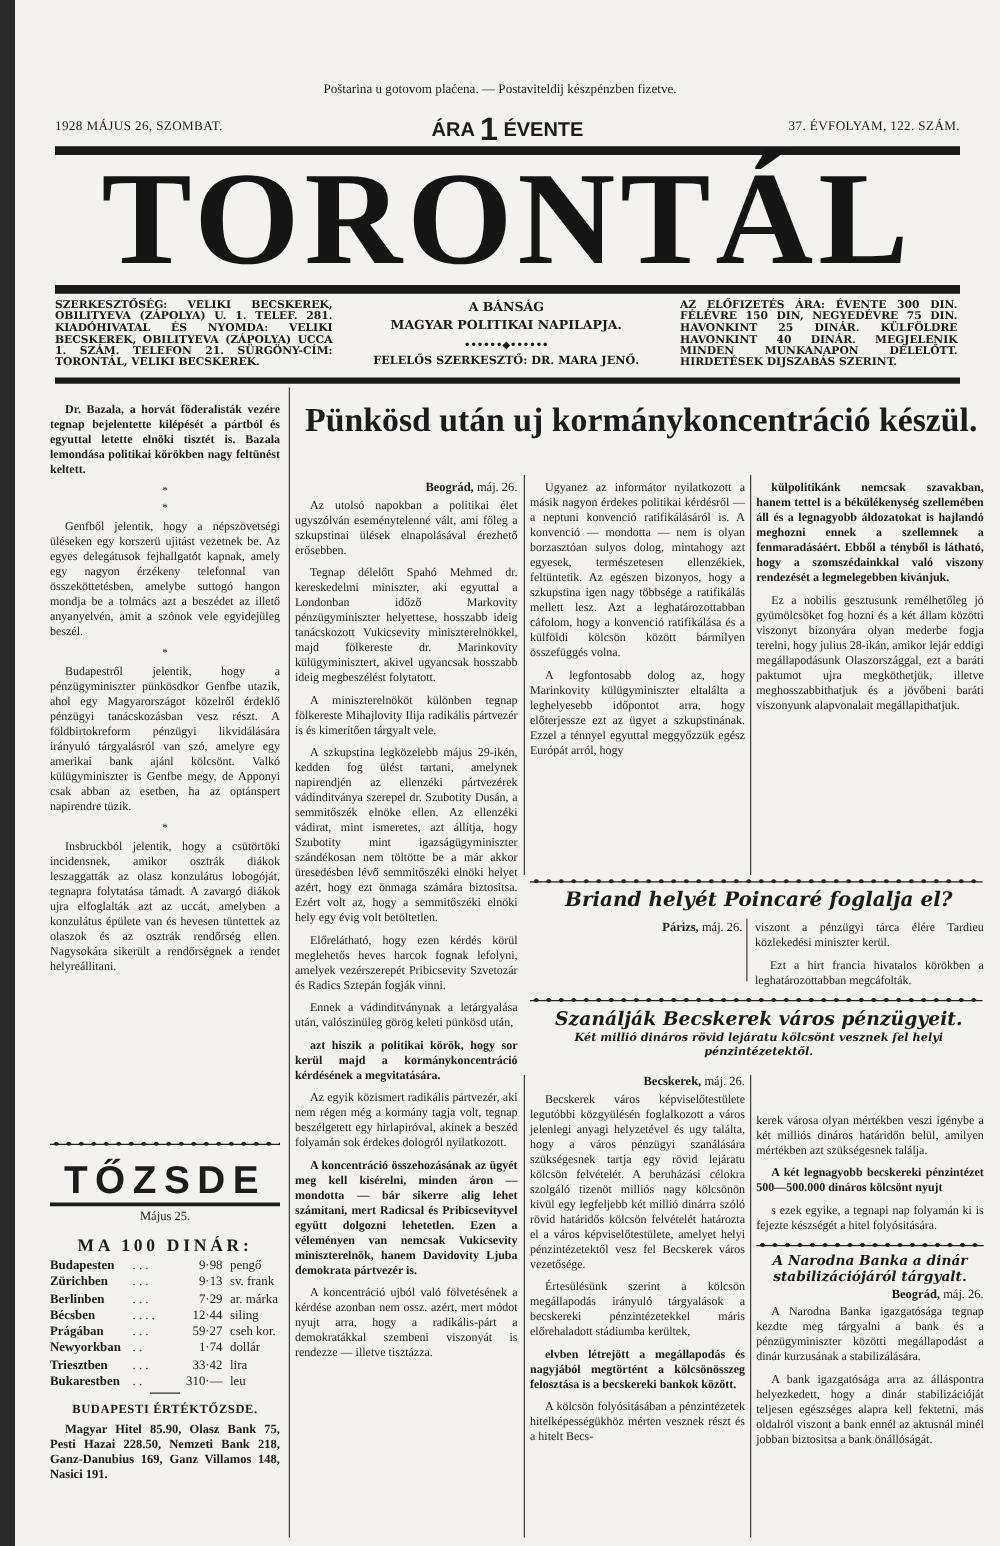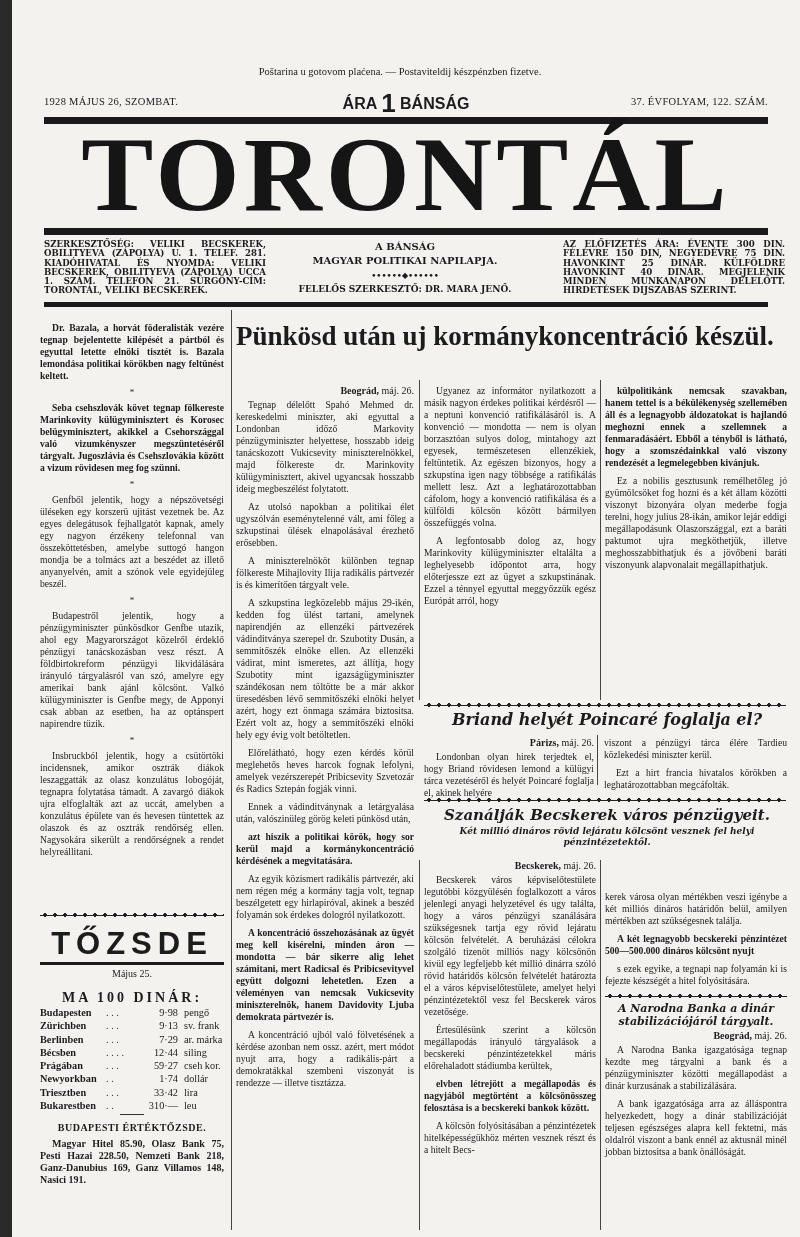--- a/index.html
+++ b/index.html
@@ -9,27 +9,27 @@
   .dateline { position:absolute; top:92px; left:44px; width:724px; height:24px; }
   .date-left { position:absolute; left:0; top:4px; font-size:10.5px; letter-spacing:0.3px; }
   .price { position:absolute; left:0; width:100%; text-align:center; top:-4px; font-family:"Liberation Sans", sans-serif; font-weight:bold; font-size:16px; }
   .price .big { font-size:26px; vertical-align:-3px; }
   .date-right { position:absolute; right:0; top:4px; font-size:10.5px; letter-spacing:0.3px; }
   .rule-thick { position:absolute; left:44px; width:724px; height:7px; background:#1a1a1a; }
   .masthead { position:absolute; top:125px; left:44px; width:724px; height:100px; text-align:center; font-family:"Liberation Serif", serif; font-weight:bold; font-size:106px; line-height:100px; letter-spacing:4px; color:#151515; transform:scaleX(1.02); }
   .infobox { position:absolute; top:240px; font-family:"DejaVu Serif", serif; font-weight:bold; font-size:8.6px; line-height:9.3px; text-transform:uppercase; }
   .info-left { left:44px; width:222px; text-align:justify; }
   .info-center { left:290px; width:230px; text-align:center; font-size:10px; line-height:14px; }
-  .info-right { left:563px; width:222px; text-align:justify; }
+  .info-right { left:544px; width:222px; text-align:justify; }
   .col { position:absolute; font-size:9.6px; line-height:12px; text-align:justify; }
   .col p { margin:0 0 6px 0; text-indent:12px; }
   .col p.b { font-weight:bold; }
   .star { text-align:center; font-size:9px; margin:-2px 0 4px 0; }
   .vline { position:absolute; width:1px; background:#444; }
-  .headline { position:absolute; left:236px; width:554px; top:322px; font-family:"Liberation Serif", serif; font-weight:bold; font-size:27px; line-height:28px; }
+  .headline { position:absolute; left:236px; width:554px; top:322px; text-align:center; font-family:"Liberation Serif", serif; font-weight:bold; font-size:27px; line-height:28px; }
   .dateline-art { text-align:right; font-size:10px; margin-bottom:2px; }
   .dateline-art b { font-weight:bold; }
   .dotrule { position:absolute; height:6px; background-image:radial-gradient(circle, #222 1.6px, transparent 1.8px), linear-gradient(#222,#222); background-size:10px 6px, 100% 1px; background-repeat:repeat-x, no-repeat; background-position:0 0, 0 2.5px; }
   .sub-head { position:absolute; left:424px; width:366px; text-align:center; font-family:"DejaVu Serif", serif; font-style:italic; font-weight:bold; }
   .tozsde { position:absolute; left:40px; top:928px; width:184px; height:32px; font-family:"Liberation Sans", sans-serif; font-weight:bold; font-size:31px; letter-spacing:6px; text-align:center; line-height:32px; }
   .tz-date { position:absolute; left:40px; top:968px; width:184px; text-align:center; font-size:10px; }
   .tz-ma { position:absolute; left:40px; top:990px; width:184px; text-align:center; font-size:14px; font-weight:bold; letter-spacing:3px; }
   .tz-table { position:absolute; left:40px; top:1006px; width:188px; font-size:10.3px; line-height:13.3px; }
   .tz-row { display:flex; }
   .tz-row .city { width:66px; font-weight:bold; }
@@ -44,21 +44,21 @@
 
 <div class="leftbar"></div>
 
 <div class="postal">Poštarina u gotovom plaćena. — Postaviteldij készpénzben fizetve.</div>
 
 <div class="dateline">
   <span class="date-left">1928 MÁJUS 26, SZOMBAT.</span>
   <span class="price">
     <span>ÁRA</span>
     <span class="big">1</span>
-    <span>BÁNSÁG</span>
+    <span>ÉVENTE</span>
   </span>
   <span class="date-right">37. ÉVFOLYAM, 122. SZÁM.</span>
 </div>
 
 <div class="rule-thick" style="top:117px;"></div>
 
 <div class="masthead">TORONTÁL</div>
 
 <div class="rule-thick" style="top:228px;"></div>
 
@@ -76,21 +76,20 @@
 <div class="vline" style="left:231px; top:310px; height:920px;"></div>
 <div class="vline" style="left:419px; top:380px; height:320px;"></div>
 <div class="vline" style="left:600px; top:380px; height:320px;"></div>
 <div class="vline" style="left:419px; top:860px; height:370px;"></div>
 <div class="vline" style="left:600px; top:860px; height:370px;"></div>
 <div class="vline" style="left:597px; top:735px; height:50px;"></div>
 
 <div class="col" style="left:40px; top:322px; width:184px;">
   <p class="b">Dr. Bazala, a horvát föderalisták vezére tegnap bejelentette kilépését a pártból és egyuttal letette elnöki tisztét is. Bazala lemondása politikai körökben nagy feltünést keltett.</p>
   <div class="star">*</div>
-  <p class="b">Seba csehszlovák követ tegnap fölkereste Marinkovity külügyminisztert és Korosec belügyminisztert, akikkel a Csehországgal való vizumkényszer megszüntetéséről tárgyalt. Jugoszlávia és Csehszlovákia között a vizum rövidesen meg fog szünni.</p>
   <div class="star">*</div>
   <p>Genfből jelentik, hogy a népszövetségi üléseken egy korszerü ujitást vezetnek be. Az egyes delegátusok fejhallgatót kapnak, amely egy nagyon érzékeny telefonnal van összeköttetésben, amelybe suttogó hangon mondja be a tolmács azt a beszédet az illető anyanyelvén, amit a szónok vele egyidejüleg beszél.</p>
   <div class="star">*</div>
   <p>Budapestről jelentik, hogy a pénzügyminiszter pünkösdkor Genfbe utazik, ahol egy Magyarországot közelről érdeklő pénzügyi tanácskozásban vesz részt. A földbirtokreform pénzügyi likvidálására irányuló tárgyalásról van szó, amelyre egy amerikai bank ajánl kölcsönt. Valkó külügyminiszter is Genfbe megy, de Apponyi csak abban az esetben, ha az optánspert napirendre tüzik.</p>
   <div class="star">*</div>
   <p>Insbruckból jelentik, hogy a csütörtöki incidensnek, amikor osztrák diákok leszaggatták az olasz konzulátus lobogóját, tegnapra folytatása támadt. A zavargó diákok ujra elfoglalták azt az uccát, amelyben a konzulátus épülete van és hevesen tüntettek az olaszok és az osztrák rendőrség ellen. Nagysokára sikerült a rendőrségnek a rendet helyreállitani.</p>
 </div>
 
 <div class="dotrule" style="left:40px; top:912px; width:184px;"></div>
 
@@ -151,22 +150,22 @@
 </div>
 <div style="position:absolute; left:120px; top:1114px; width:24px; height:1px; background:#333;"></div>
 
 <div class="bud-title">BUDAPESTI ÉRTÉKTŐZSDE.</div>
 <div class="bud-text">Magyar Hitel 85.90, Olasz Bank 75, Pesti Hazai 228.50, Nemzeti Bank 218, Ganz-Danubius 169, Ganz Villamos 148, Nasici 191.</div>
 
 <div class="headline">Pünkösd után uj kormánykoncentráció készül.</div>
 
 <div class="col" style="left:236px; top:385px; width:178px;">
   <div class="dateline-art"><b>Beográd,</b> <span>máj. 26.</span></div>
+  <p>Az utolsó napokban a politikai élet ugyszólván eseménytelenné vált, ami főleg a szkupstinai ülések elnapolásával érezhető erősebben.</p>
   <p>Tegnap délelőtt Spahó Mehmed dr. kereskedelmi miniszter, aki egyuttal a Londonban időző Markovity pénzügyminiszter helyettese, hosszabb ideig tanácskozott Vukicsevity miniszterelnökkel, majd fölkereste dr. Marinkovity külügyminisztert, akivel ugyancsak hosszabb ideig megbeszélést folytatott.</p>
-  <p>Az utolsó napokban a politikai élet ugyszólván eseménytelenné vált, ami főleg a szkupstinai ülések elnapolásával érezhető erősebben.</p>
   <p>A miniszterelnököt különben tegnap fölkereste Mihajlovity Ilija radikális pártvezér is és kimerítően tárgyalt vele.</p>
   <p>A szkupstina legközelebb május 29-ikén, kedden fog ülést tartani, amelynek napirendjén az ellenzéki pártvezérek vádinditványa szerepel dr. Szubotity Dusán, a semmitőszék elnöke ellen. Az ellenzéki vádirat, mint ismeretes, azt állítja, hogy Szubotity mint igazságügyminiszter szándékosan nem töltötte be a már akkor üresedésben lévő semmitőszéki elnöki helyet azért, hogy ezt önmaga számára biztositsa. Ezért volt az, hogy a semmitőszéki elnöki hely egy évig volt betöltetlen.</p>
   <p>Előrelátható, hogy ezen kérdés körül meglehetős heves harcok fognak lefolyni, amelyek vezérszerepét Pribicsevity Szvetozár és Radics Sztepán fogják vinni.</p>
   <p>Ennek a vádinditványnak a letárgyalása után, valószinüleg görög keleti pünkösd után,</p>
   <p class="b">azt hiszik a politikai körök, hogy sor kerül majd a kormánykoncentráció kérdésének a megvitatására.</p>
   <p>Az egyik közismert radikális pártvezér, aki nem régen még a kormány tagja volt, tegnap beszélgetett egy hirlapiróval, akinek a beszéd folyamán sok érdekes dologról nyilatkozott.</p>
   <p class="b">A koncentráció összehozásának az ügyét meg kell kisérelni, minden áron — mondotta — bár sikerre alig lehet számitani, mert Radicsal és Pribicsevityvel együtt dolgozni lehetetlen. Ezen a véleményen van nemcsak Vukicsevity miniszterelnök, hanem Davidovity Ljuba demokrata pártvezér is.</p>
   <p>A koncentráció ujból való fölvetésének a kérdése azonban nem ossz. azért, mert módot nyujt arra, hogy a radikális-párt a demokratákkal szembeni viszonyát is rendezze — illetve tisztázza.</p>
 </div>
 
@@ -178,21 +177,20 @@
 <div class="col" style="left:605px; top:385px; width:182px;">
   <p class="b">külpolitikánk nemcsak szavakban, hanem tettel is a békülékenység szellemében áll és a legnagyobb áldozatokat is hajlandó meghozni ennek a szellemnek a fenmaradásáért. Ebből a tényből is látható, hogy a szomszédainkkal való viszony rendezését a legmelegebben kivánjuk.</p>
   <p>Ez a nobilis gesztusunk remélhetőleg jó gyümölcsöket fog hozni és a két állam közötti viszonyt bizonyára olyan mederbe fogja terelni, hogy julius 28-ikán, amikor lejár eddigi megállapodásunk Olaszországgal, ezt a baráti paktumot ujra megköthetjük, illetve meghosszabbithatjuk és a jövőbeni baráti viszonyunk alapvonalait megállapithatjuk.</p>
 </div>
 
 <div class="dotrule" style="left:424px; top:702px; width:362px;"></div>
 
 <div class="sub-head" style="top:710px; font-size:16px; line-height:20px;">Briand helyét Poincaré foglalja el?</div>
 <div class="col" style="left:424px; top:737px; width:170px;">
   <div class="dateline-art"><b>Párizs,</b> <span>máj. 26.</span></div>
-  <p>Londonban olyan hirek terjedtek el, hogy Briand rövidesen lemond a külügyi tárca vezetéséről és helyét Poincaré foglalja el, akinek helyére</p>
 </div>
 <div class="col" style="left:604px; top:737px; width:183px;">
   <p style="text-indent:0;">viszont a pénzügyi tárca élére Tardieu közlekedési miniszter kerül.</p>
   <p>Ezt a hirt francia hivatalos körökben a leghatározottabban megcáfolták.</p>
 </div>
 
 <div class="dotrule" style="left:424px; top:797px; width:362px;"></div>
 
 <div class="sub-head" style="top:806px; font-size:15px; line-height:18px;">Szanálják Becskerek város pénzügyeit.</div>
 <div class="sub-head" style="top:826px; font-size:9px; line-height:11px; padding:0 20px; box-sizing:border-box;">Két millió dináros rövid lejáratu kölcsönt vesznek fel helyi pénzintézetektől.</div>

